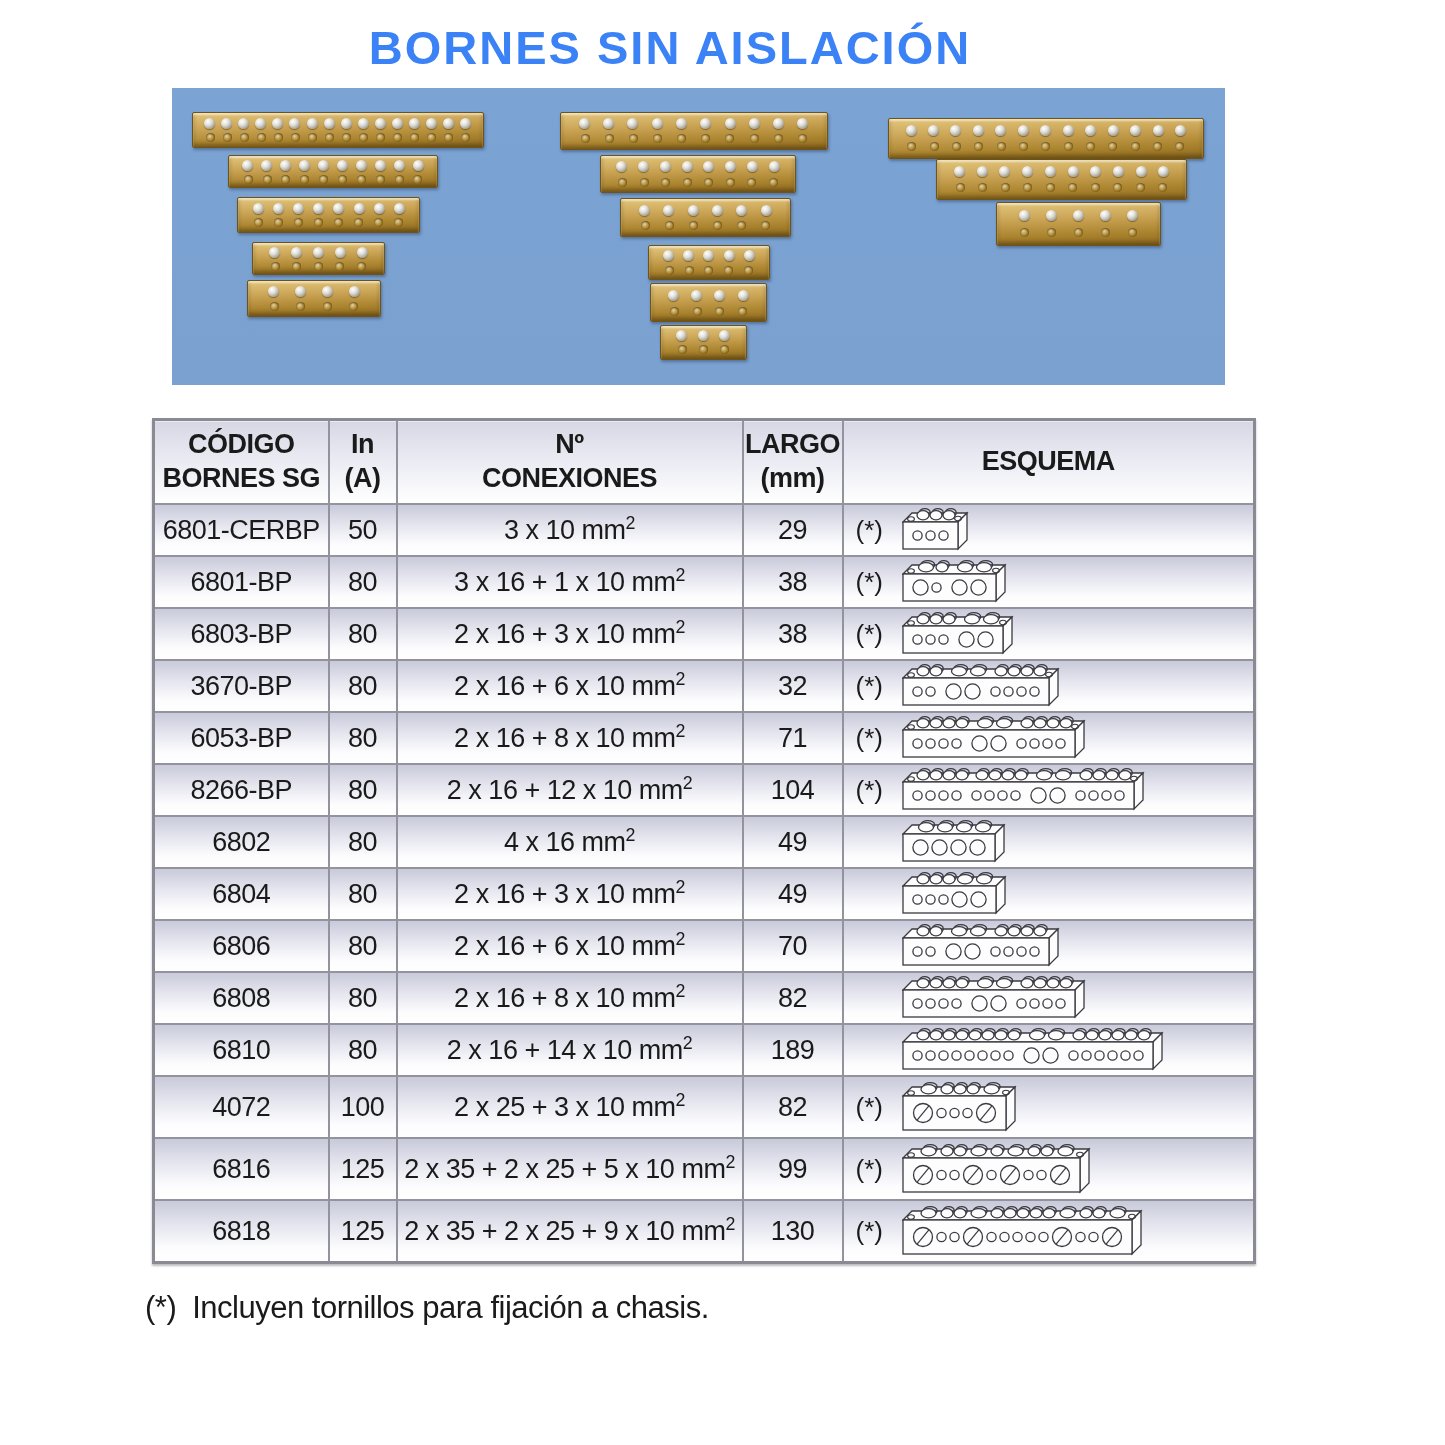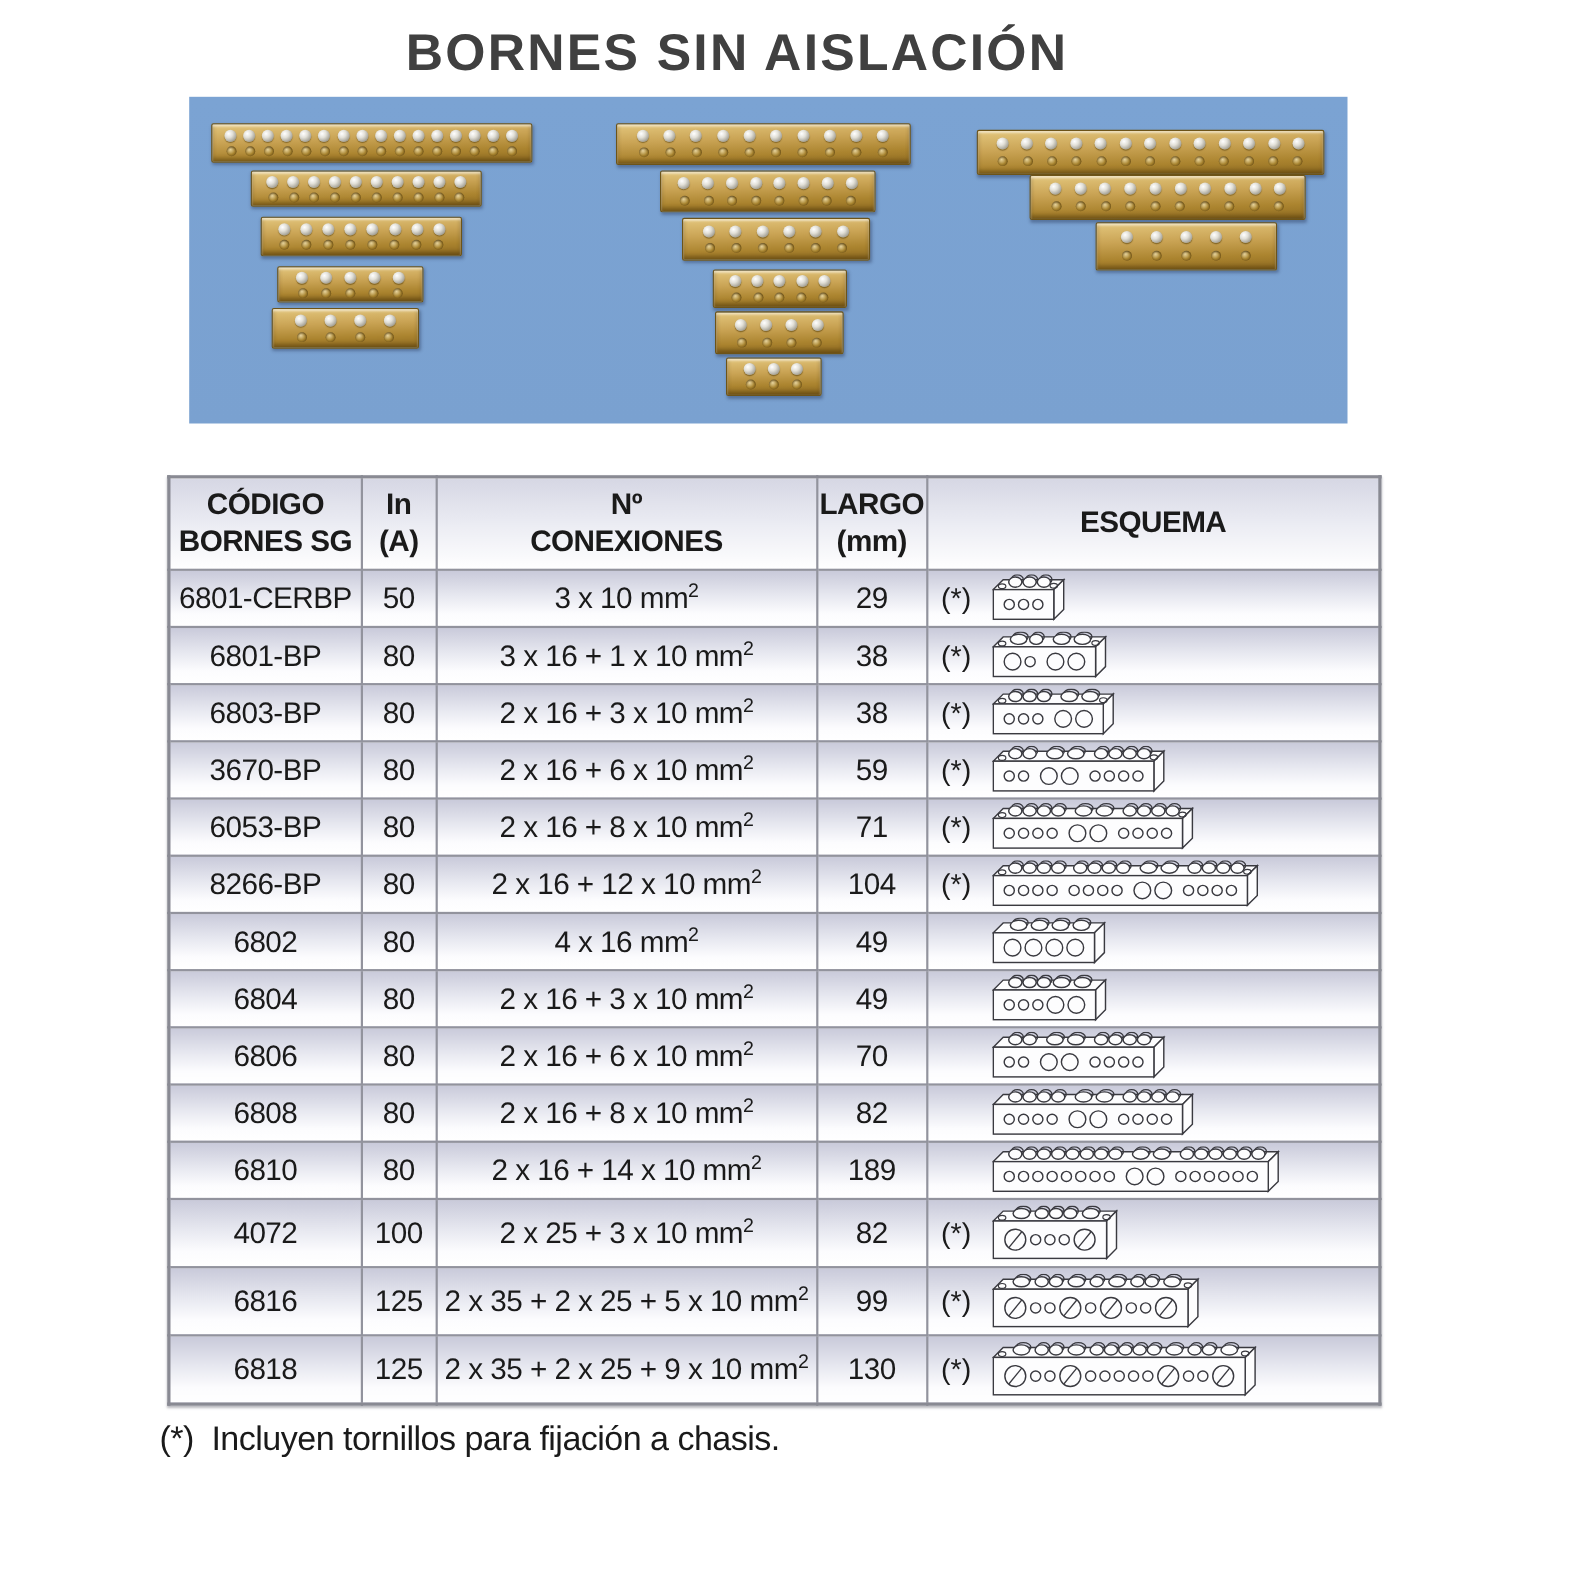--- a/index.html
+++ b/index.html
@@ -20,21 +20,21 @@
     box-shadow:inset 0 2px 2px rgba(255,255,255,.55), inset 0 -3px 4px rgba(60,40,0,.45), 1px 2px 3px rgba(20,30,60,.35);
     display:flex;flex-direction:column;justify-content:space-evenly;
   }
   .dotrow{display:flex;justify-content:space-evenly;align-items:center;padding:0 5px;}
   .screw{width:11px;height:11px;border-radius:50%;
     background:radial-gradient(circle at 35% 32%, #ffffff 0%, #e2e0d8 35%, #a9a69b 70%, #6e6a5d 100%);
     box-shadow:0 1px 1px rgba(70,50,0,.5);}
   .hole{width:9px;height:9px;border-radius:50%;
     background:radial-gradient(circle at 38% 32%, #ecd9a2 0%, #a8842f 55%, #634710 100%);
     box-shadow:inset 0 1px 2px rgba(40,25,0,.6);}
-  .tablewrap{position:absolute;left:152px;top:432px;width:883px;}
+  .tablewrap{position:absolute;left:152px;top:418px;width:883px;}
   table.parts{
     border-collapse:collapse;table-layout:fixed;width:100%;
     border:3px solid #898a93;box-shadow:0 2px 2px rgba(120,120,130,.5);
   }
   th,td{
     border:2px solid #92939d;text-align:center;vertical-align:middle;
     font-size:27px;letter-spacing:-0.5px;padding:0;
     background:linear-gradient(180deg,#c9cada 0%,#e7e8f0 45%,#fcfcfe 78%,#ffffff 100%);
   }
   th{
@@ -51,21 +51,21 @@
   .footnote{
     position:absolute;left:145px;top:1290px;display:flex;align-items:flex-start;
     font-size:31px;letter-spacing:-0.5px;
   }
   .footnote .mark{margin-right:16px;}
   svg.schem{display:block;}
 </style>
 </head>
 <body>
 
-<div class="page-title" style="color: #404040;">BORNES SIN AISLACIÓN</div>
+<div class="page-title" style="color: #3b82f6;">BORNES SIN AISLACIÓN</div>
 
 <div class="photo" id="photo" style="background: linear-gradient(rgb(123, 163, 211) 0%, rgb(122, 161, 208) 100%);">
     <div class="bar" style="left: 1.9%; top: 8.1%; width: 27.5%; height: 11.5%;">
       <div class="dotrow">
         <span class="screw"></span>
         <span class="screw"></span>
         <span class="screw"></span>
         <span class="screw"></span>
         <span class="screw"></span>
         <span class="screw"></span>
@@ -481,21 +481,21 @@
                 <circle cx="64.5" cy="27.5" r="7.6" stroke="#3a3a40" stroke-width="1.3" fill="#fdfdfe"></circle>
                 <circle cx="83.5" cy="27.5" r="7.6" stroke="#3a3a40" stroke-width="1.3" fill="#fdfdfe"></circle>
               </svg>
             </div>
           </td>
         </tr>
         <tr class="normal">
           <td class="codigo">3670-BP</td>
           <td>80</td>
           <td>2 x 16 + 6 x 10 mm<sup>2</sup></td>
-          <td>59</td>
+          <td>32</td>
           <td class="esq">
             <div class="esqflex">
               <span class="star">(*)</span>
               <svg class="schem" width="160" height="44" viewBox="0 0 160 44">
                 <polygon points="1,14 10,5 156,5 147,14" stroke="#3a3a40" stroke-width="1.3" fill="#fdfdfe"></polygon>
                 <polygon points="147,14 156,5 156,32 147,41" stroke="#3a3a40" stroke-width="1.3" fill="#fdfdfe"></polygon>
                 <rect x="1" y="14" width="146" height="27" stroke="#3a3a40" stroke-width="1.3" fill="#fdfdfe"></rect>
                 <ellipse cx="22.8" cy="4.8" rx="5.5200000000000005" ry="4.2" stroke="#3a3a40" stroke-width="1.2" fill="none"></ellipse>
                 <ellipse cx="21" cy="7.2" rx="6" ry="4.6" stroke="#3a3a40" stroke-width="1.3" fill="#fdfdfe"></ellipse>
                 <ellipse cx="35.8" cy="4.8" rx="5.5200000000000005" ry="4.2" stroke="#3a3a40" stroke-width="1.2" fill="none"></ellipse>

